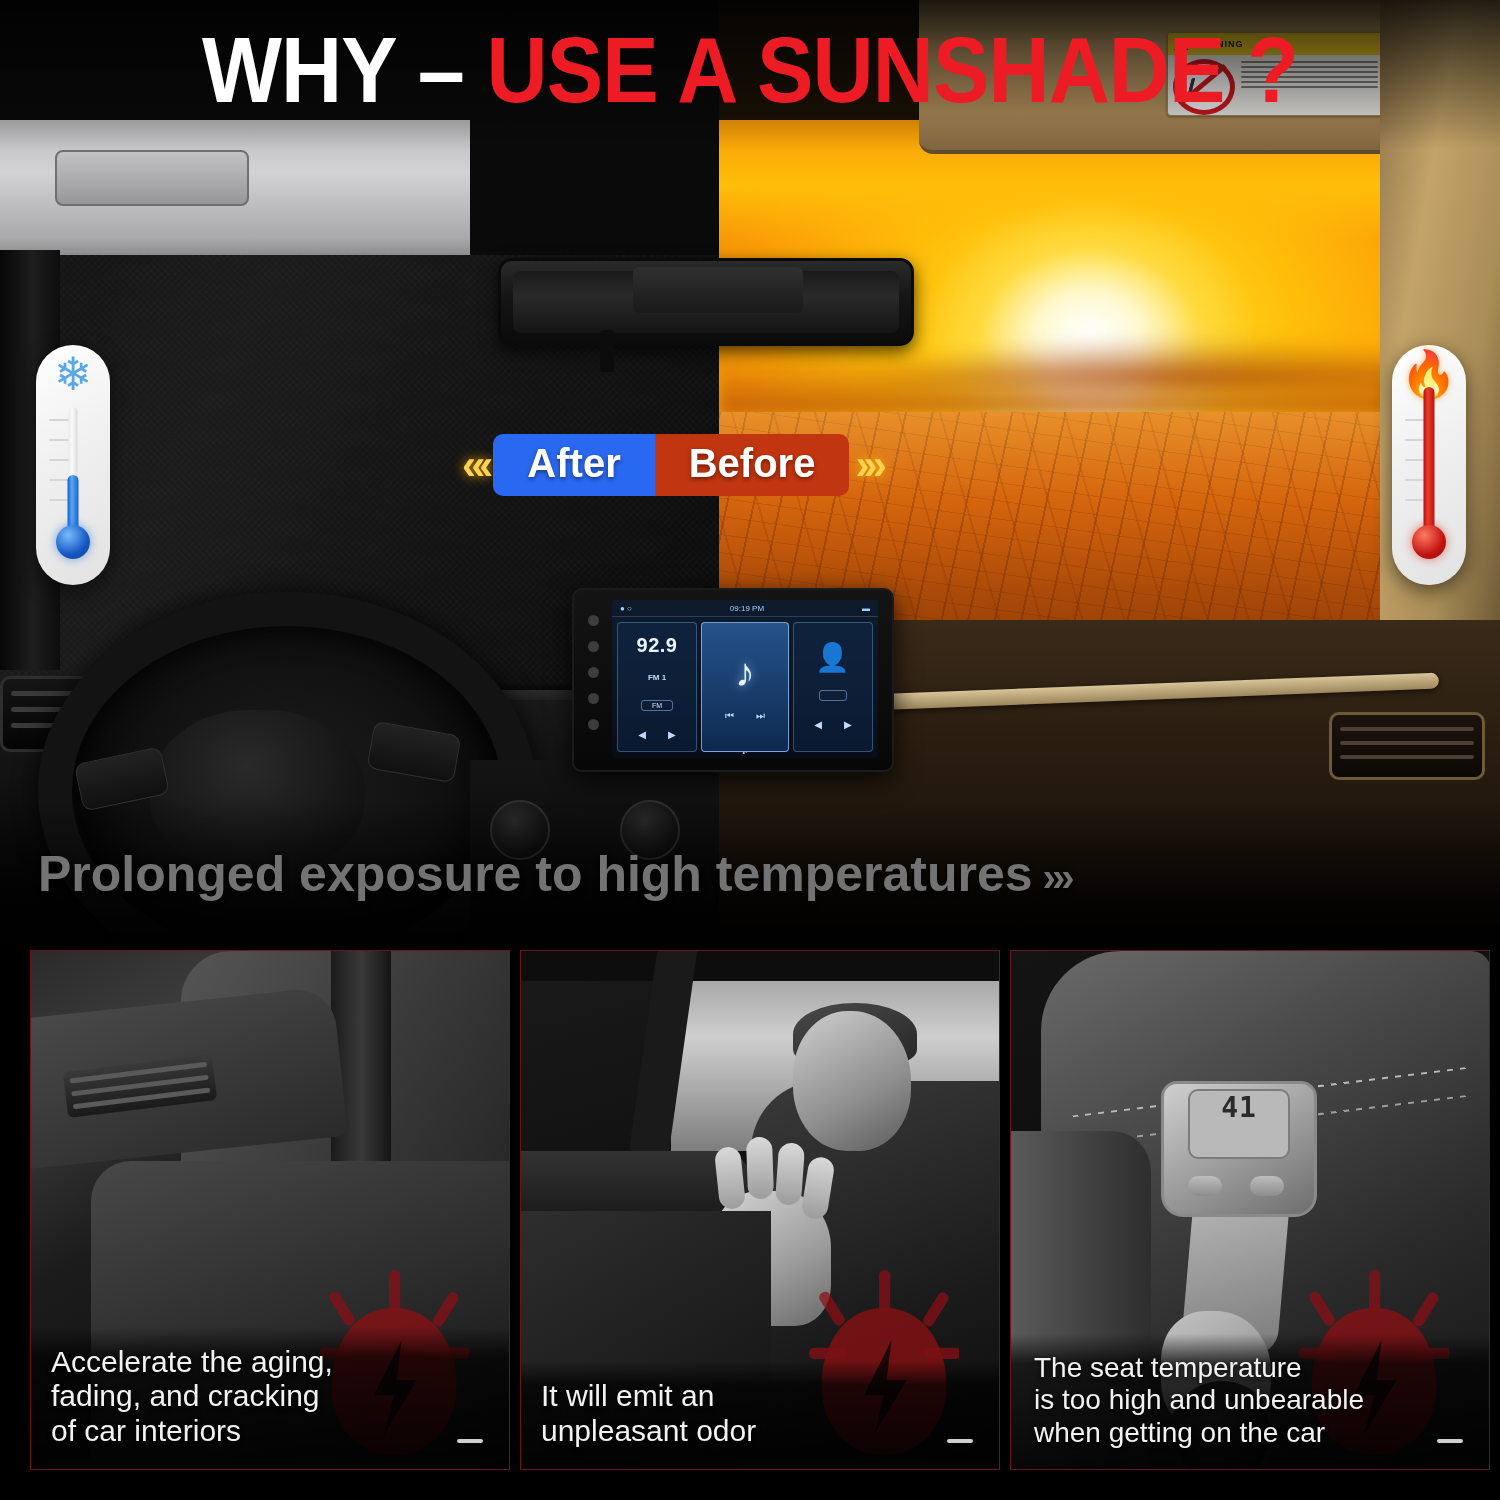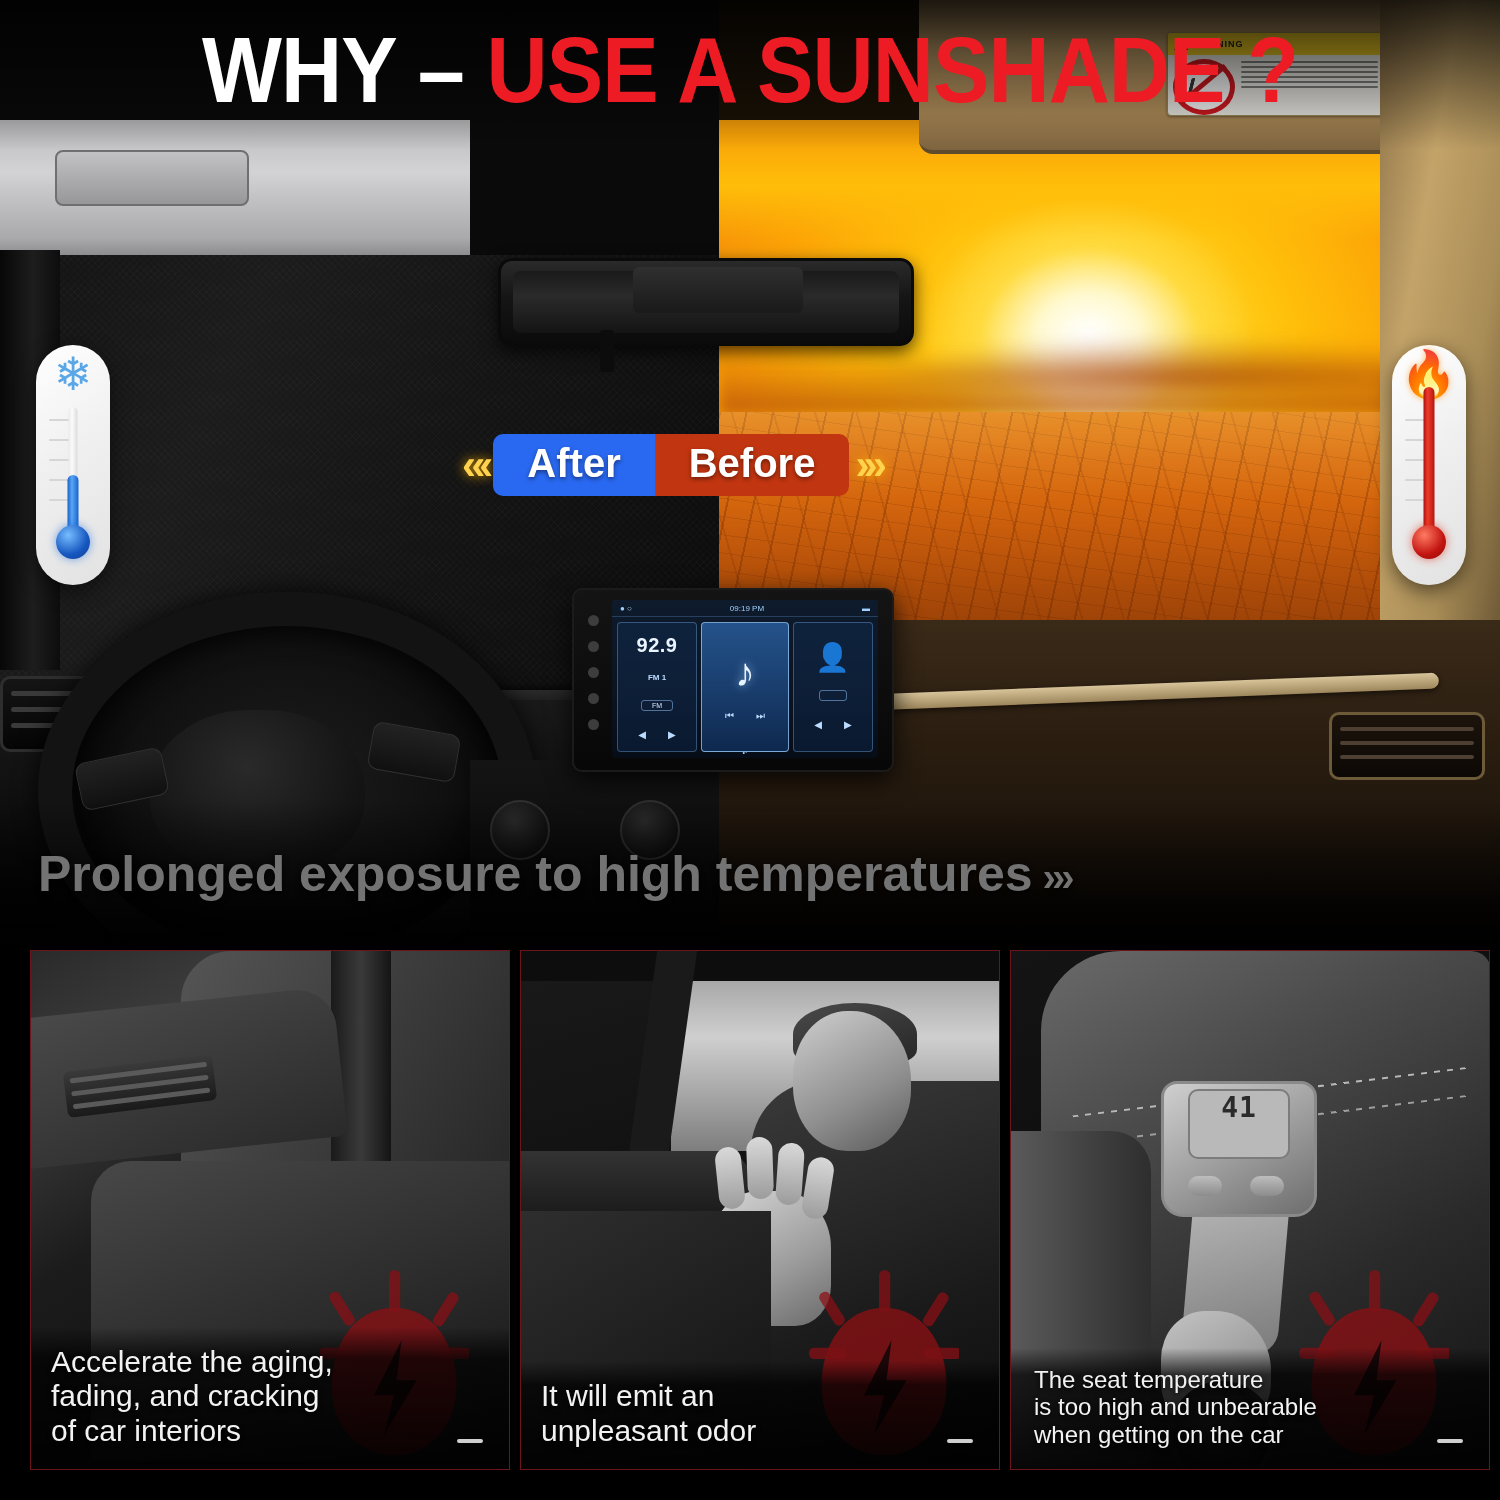--- a/index.html
+++ b/index.html
@@ -356,21 +356,21 @@
     position:absolute;right:40px;bottom:10px;width:150px;height:190px;opacity:.85;pointer-events:none;
   }
 
   
   .cap{
     position:absolute;left:0;right:0;bottom:0;padding:18px 20px 20px;
     color:#f2f2f2;font-size:30px;line-height:1.16;white-space:pre-line;
     background:linear-gradient(180deg,rgba(0,0,0,0),rgba(0,0,0,.72) 22%,rgba(0,0,0,.92));
     text-shadow:0 2px 5px rgba(0,0,0,.9);
   }
-  .cap.small{font-size:24px;padding-left:23px;}
+  .cap.small{font-size:28px;padding-left:23px;}
   .cap-dash{position:absolute;right:26px;bottom:26px;width:26px;height:4px;background:#cfcfcf;border-radius:2px;}
 </style>
 </head>
 <body>
 
 <div id="stage">
 
   <div id="hero">
 
     <div class="hero-right">

